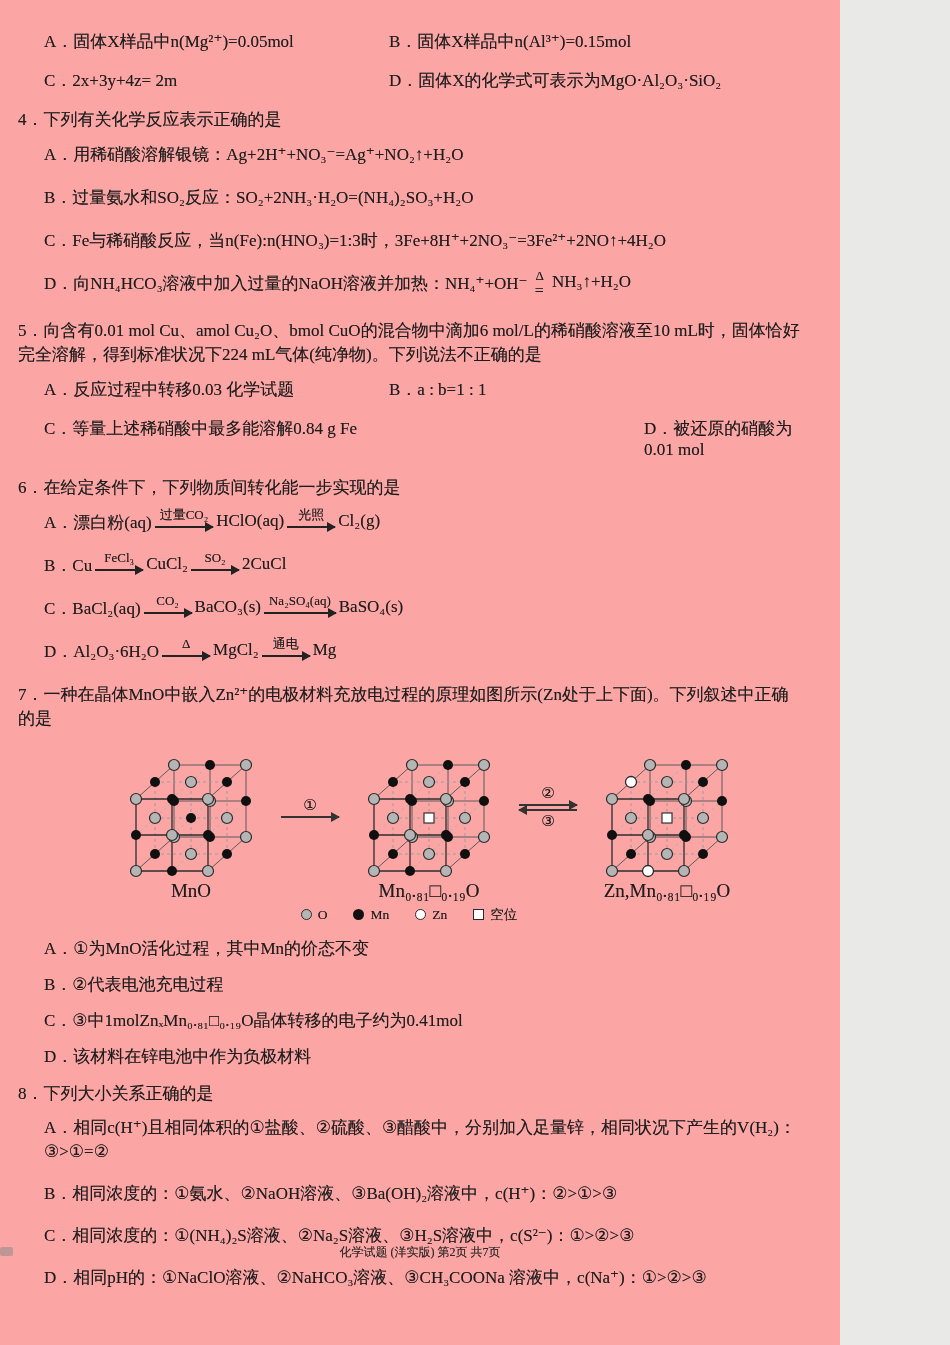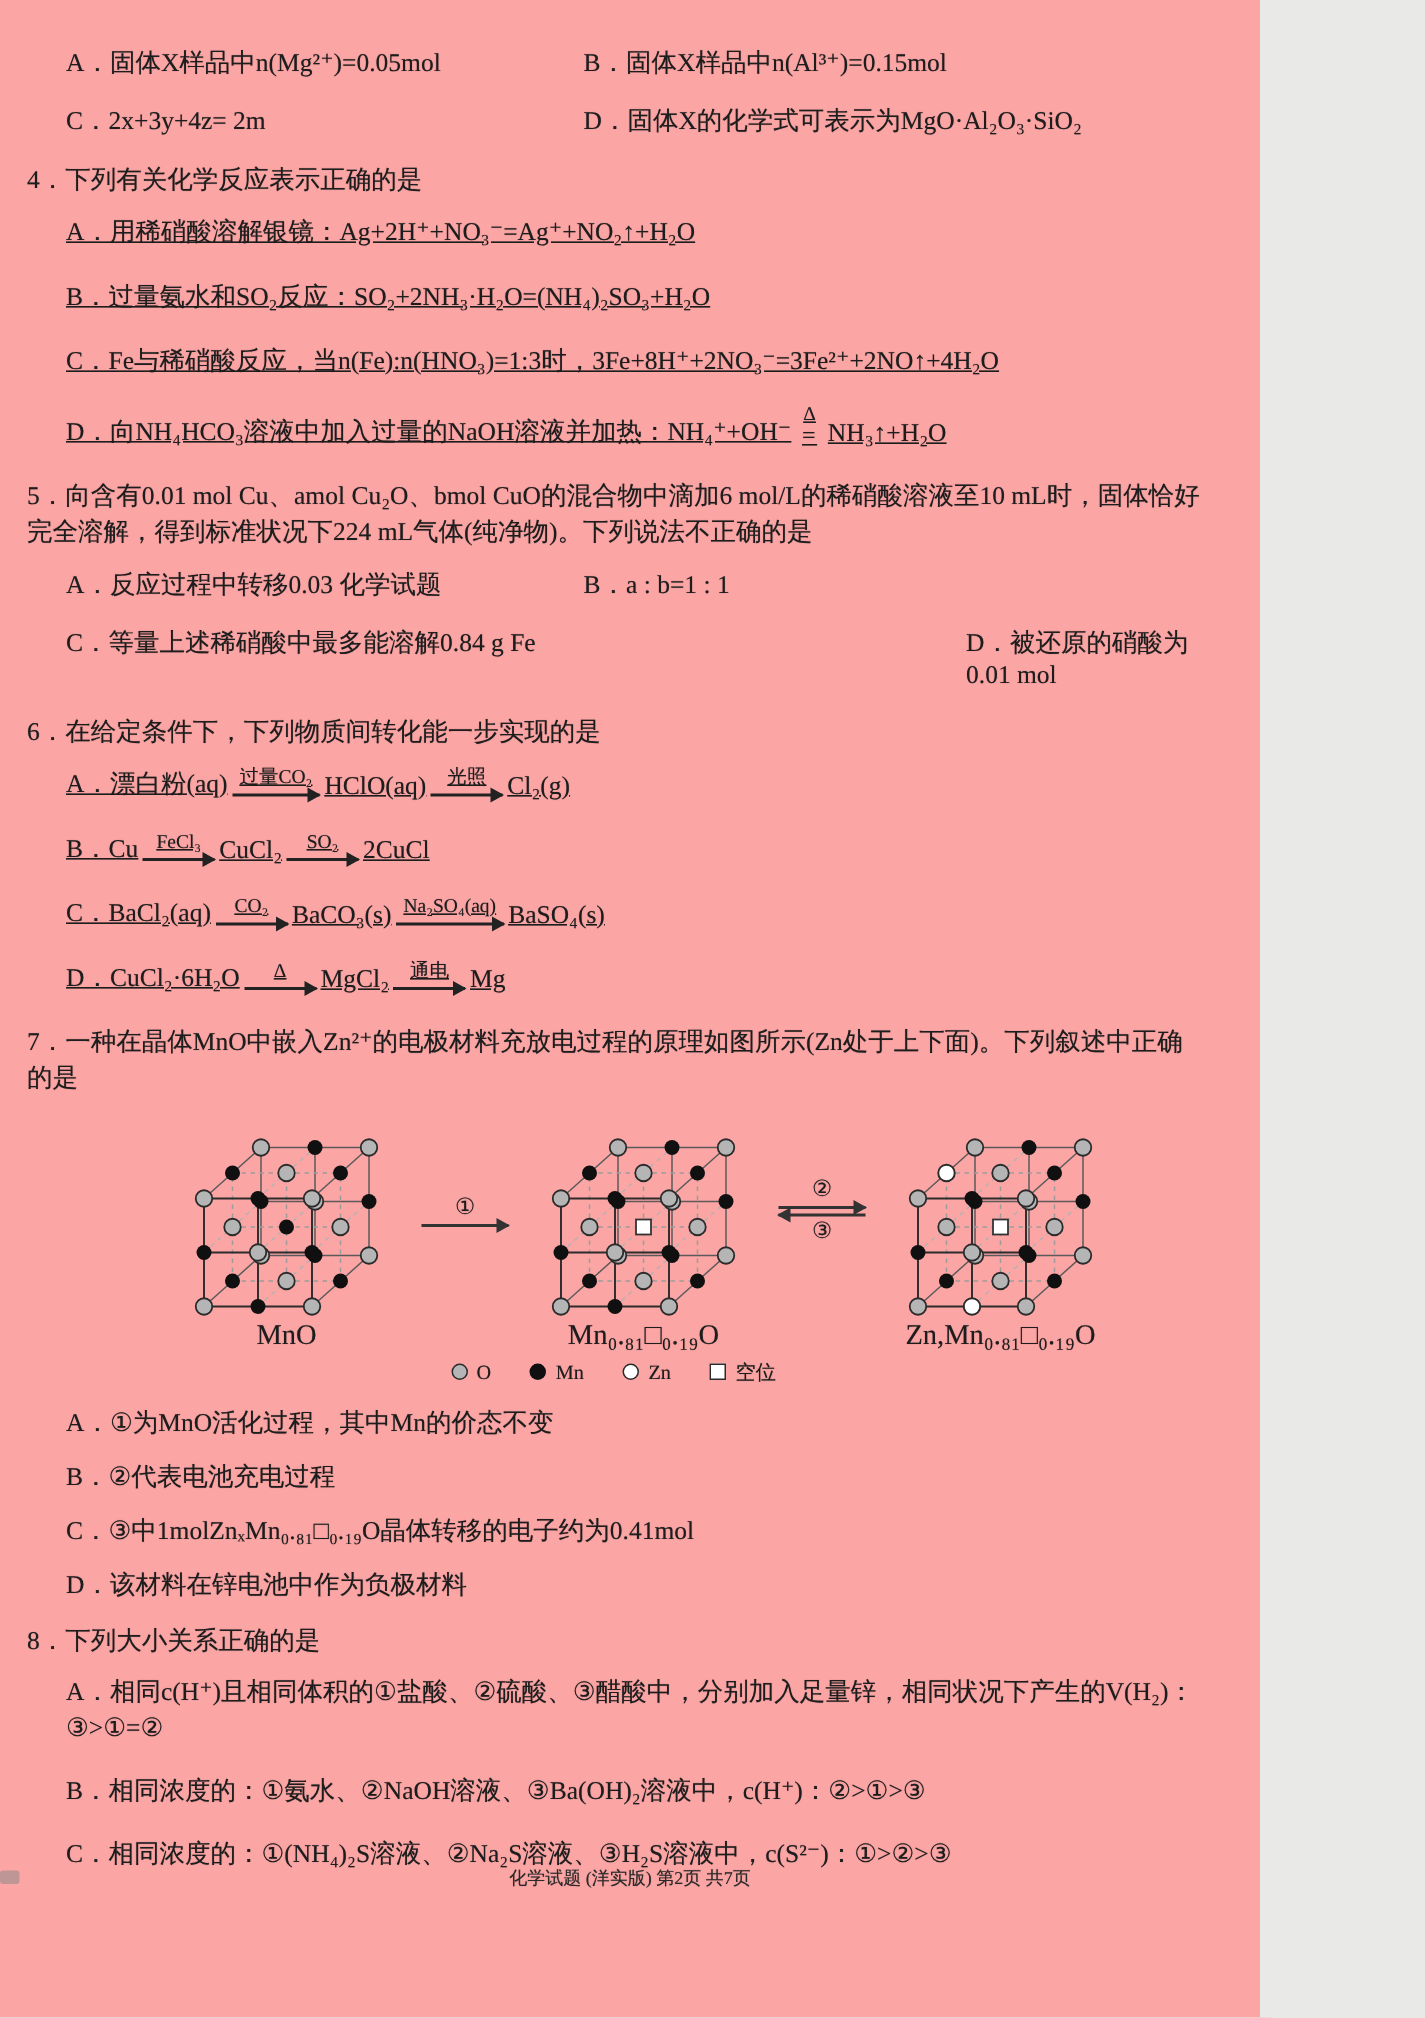--- a/index.html
+++ b/index.html
@@ -11,21 +11,21 @@
     font-size:17px;color:#1d1d1d;
     text-shadow:0 0 .6px rgba(25,25,25,.5);
   }
   .stem{margin:0 0 10px 0;line-height:1.45;}
   .opts{padding-left:26px;}
   .row2{display:flex;margin:0 0 16px 0;}
   .c1{width:345px;flex:none;}
   .cw{width:600px;flex:none;}
   .qblock{margin-bottom:6px;}
   
-  .rxn{display:flex;align-items:flex-end;flex-wrap:wrap;margin:0 0 20px 0;text-decoration:underline;}
+  .rxn{display:flex;align-items:flex-start;flex-wrap:wrap;margin:0 0 20px 0;}
   .rt{white-space:pre-wrap;}
   .rstack{display:inline-flex;flex-direction:column;align-items:center;margin:0 3px;transform:translateY(-3px);}
   .rover{font-size:13px;line-height:1.15;padding:0 5px;white-space:nowrap;}
   .rarrow{display:block;height:2px;background:#222;align-self:stretch;position:relative;margin-top:3px;min-width:48px;}
   .rarrow::after{content:'';position:absolute;right:-1px;top:-4px;border-left:9px solid #222;border-top:5px solid transparent;border-bottom:5px solid transparent;}
   .reqsym{font-size:16px;line-height:.7;margin-top:1px;letter-spacing:1px;}
   
   .diagram{display:flex;justify-content:center;align-items:center;gap:14px;margin:6px 0 4px 40px;}
   .cubecol{display:flex;flex-direction:column;align-items:center;}
   .cubelabel{font-size:19px;margin-top:-2px;}
@@ -136,21 +136,21 @@
             <span class="rarrow"></span>
           </span>
           <span class="rt">BaCO₃(s)</span>
           <span class="rstack">
             <span class="rover">Na₂SO₄(aq)</span>
             <span class="rarrow"></span>
           </span>
           <span class="rt">BaSO₄(s)</span>
         </div>
       <div class="rxn">
-          <span class="rt">D．CuCl₂·6H₂O</span>
+          <span class="rt">D．Al₂O₃·6H₂O</span>
           <span class="rstack">
             <span class="rover">Δ</span>
             <span class="rarrow"></span>
           </span>
           <span class="rt">MgCl₂</span>
           <span class="rstack">
             <span class="rover">通电</span>
             <span class="rarrow"></span>
           </span>
           <span class="rt">Mg</span>
@@ -458,18 +458,19 @@
       <div class="q7opt">D．该材料在锌电池中作为负极材料</div>
     </div>
   </div>
 
   <div class="qblock">
     <div class="stem">8．下列大小关系正确的是</div>
     <div class="opts">
       <div class="q8opt">A．相同c(H⁺)且相同体积的①盐酸、②硫酸、③醋酸中，分别加入足量锌，相同状况下产生的V(H₂)：③&gt;①=②</div>
       <div class="q8opt">B．相同浓度的：①氨水、②NaOH溶液、③Ba(OH)₂溶液中，c(H⁺)：②&gt;①&gt;③</div>
       <div class="q8opt">C．相同浓度的：①(NH₄)₂S溶液、②Na₂S溶液、③H₂S溶液中，c(S²⁻)：①&gt;②&gt;③</div>
+      <div class="q8opt">D．相同pH的：①NaClO溶液、②NaHCO₃溶液、③CH₃COONa 溶液中，c(Na⁺)：①&gt;②&gt;③</div>
     </div>
   </div>
 
   <div class="footer">化学试题 (洋实版) 第2页 共7页</div>
   <div class="smudge"></div>
 </div>
 
 </body></html>

